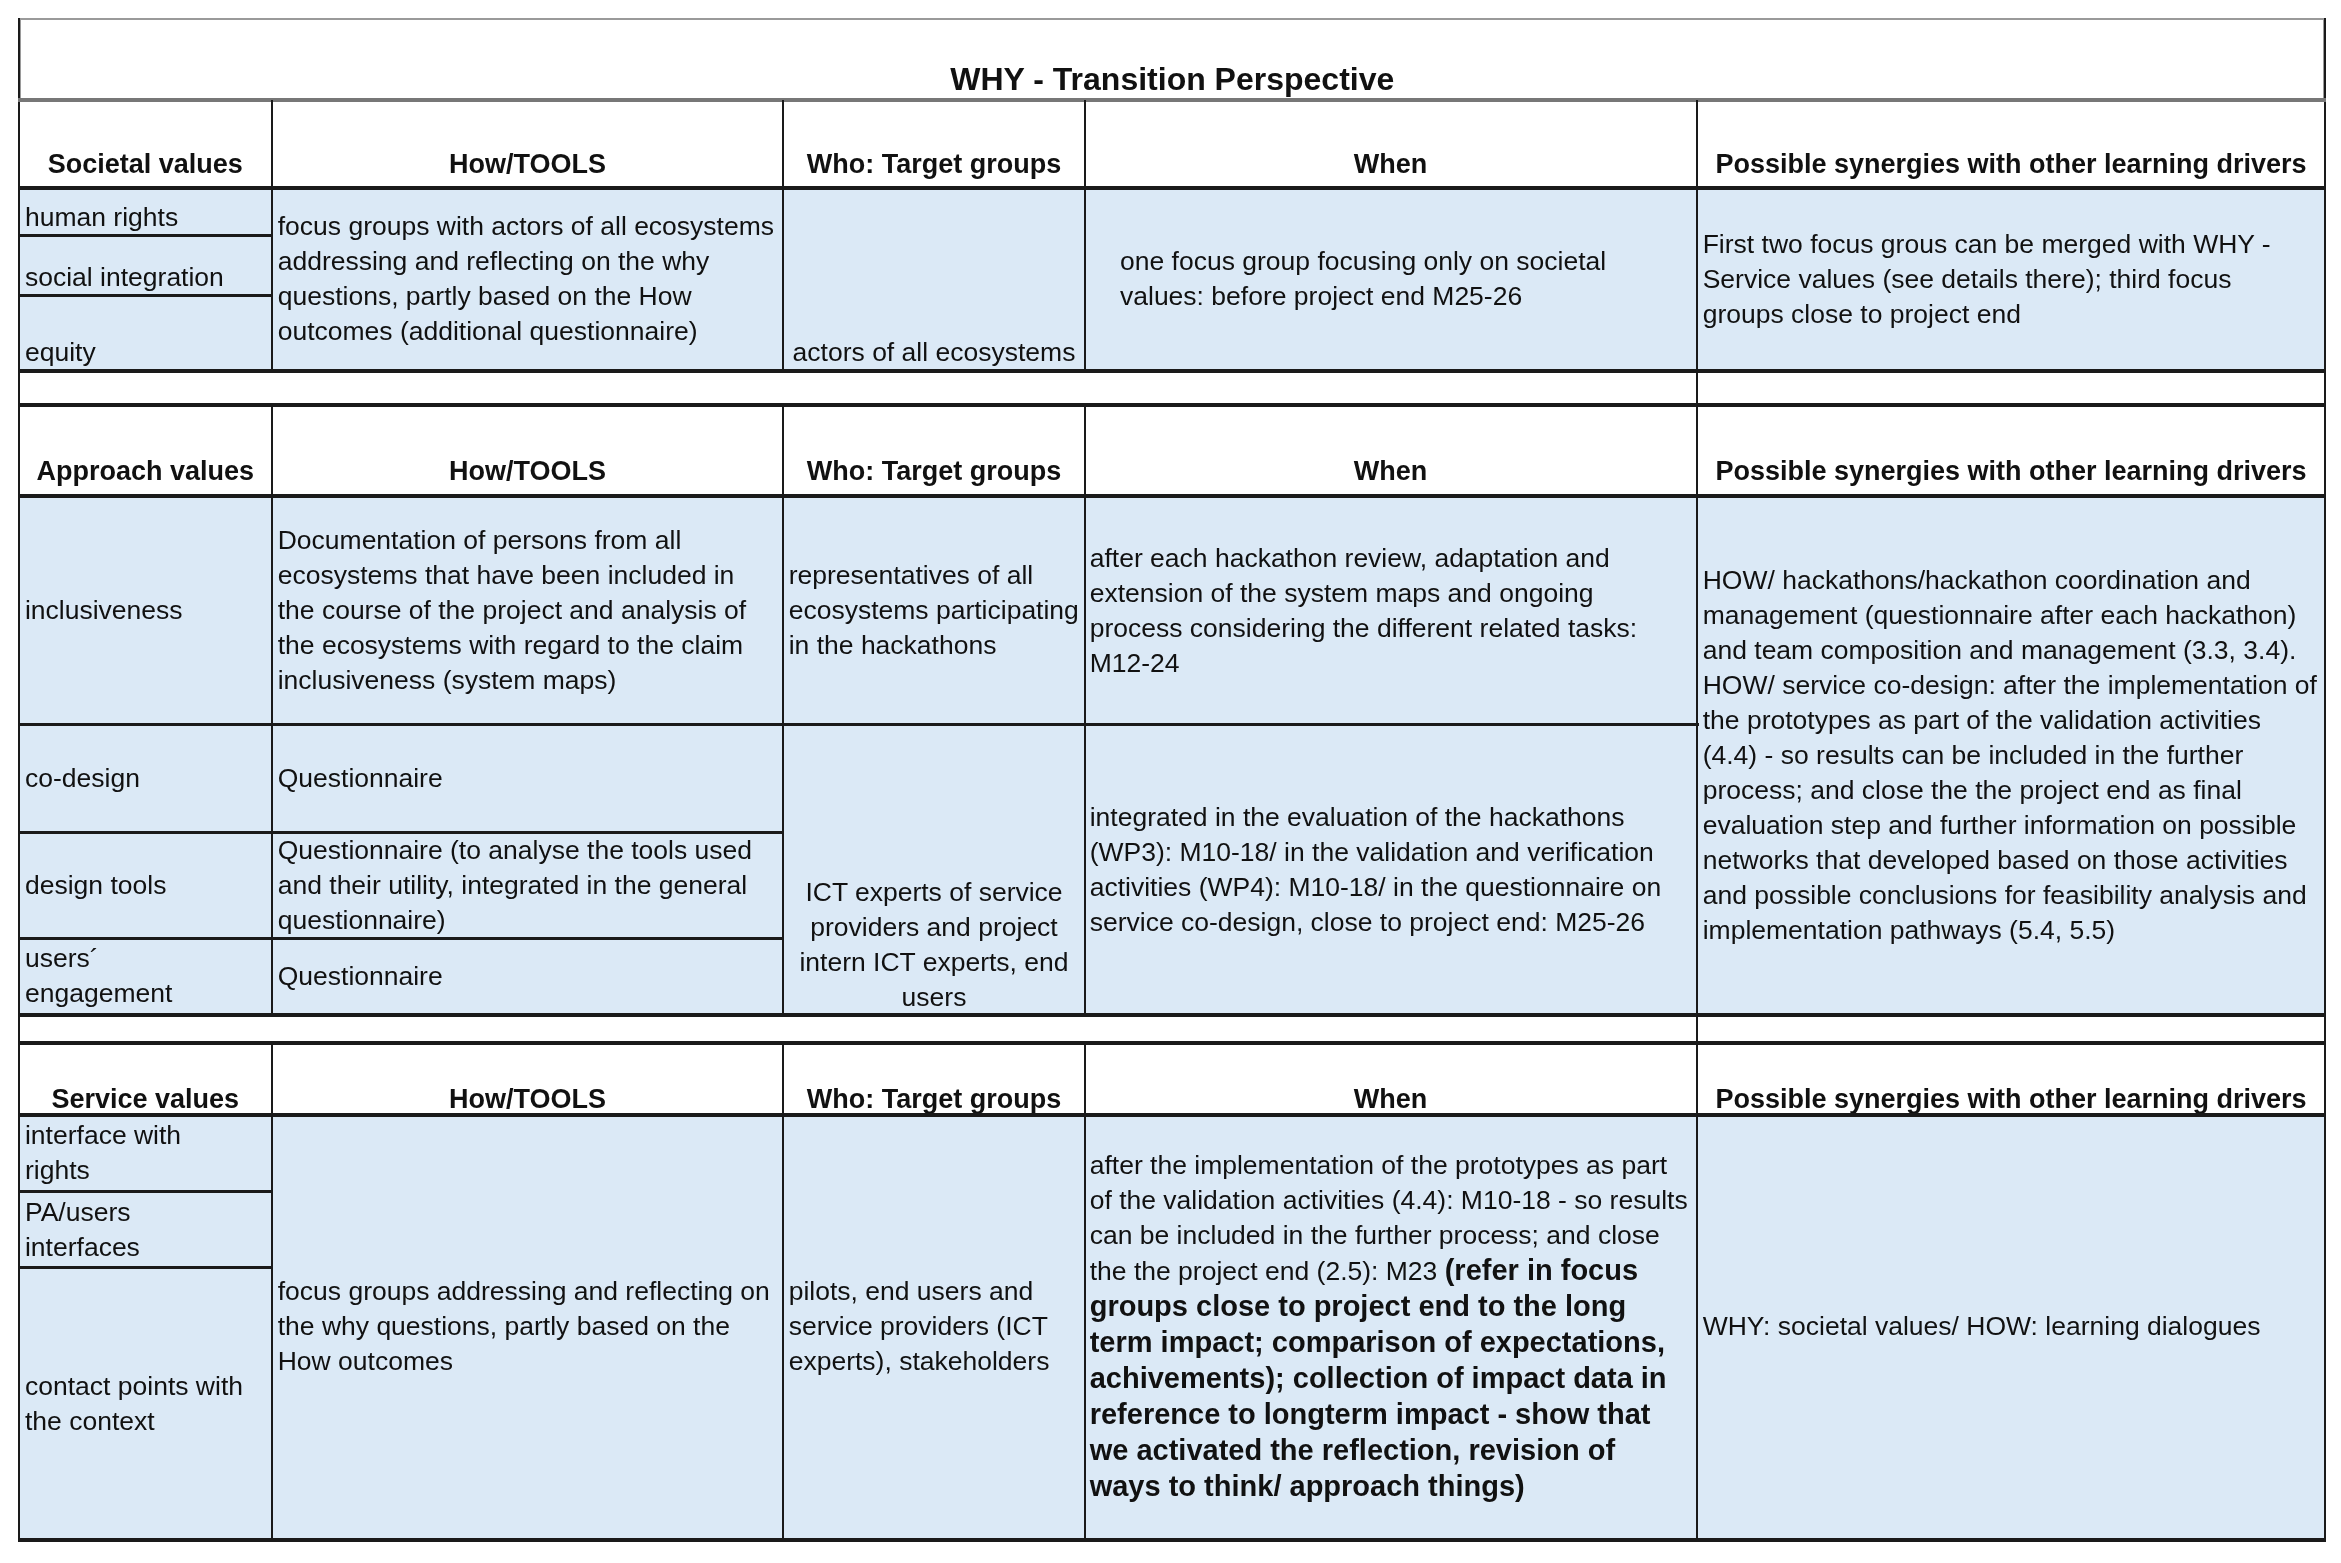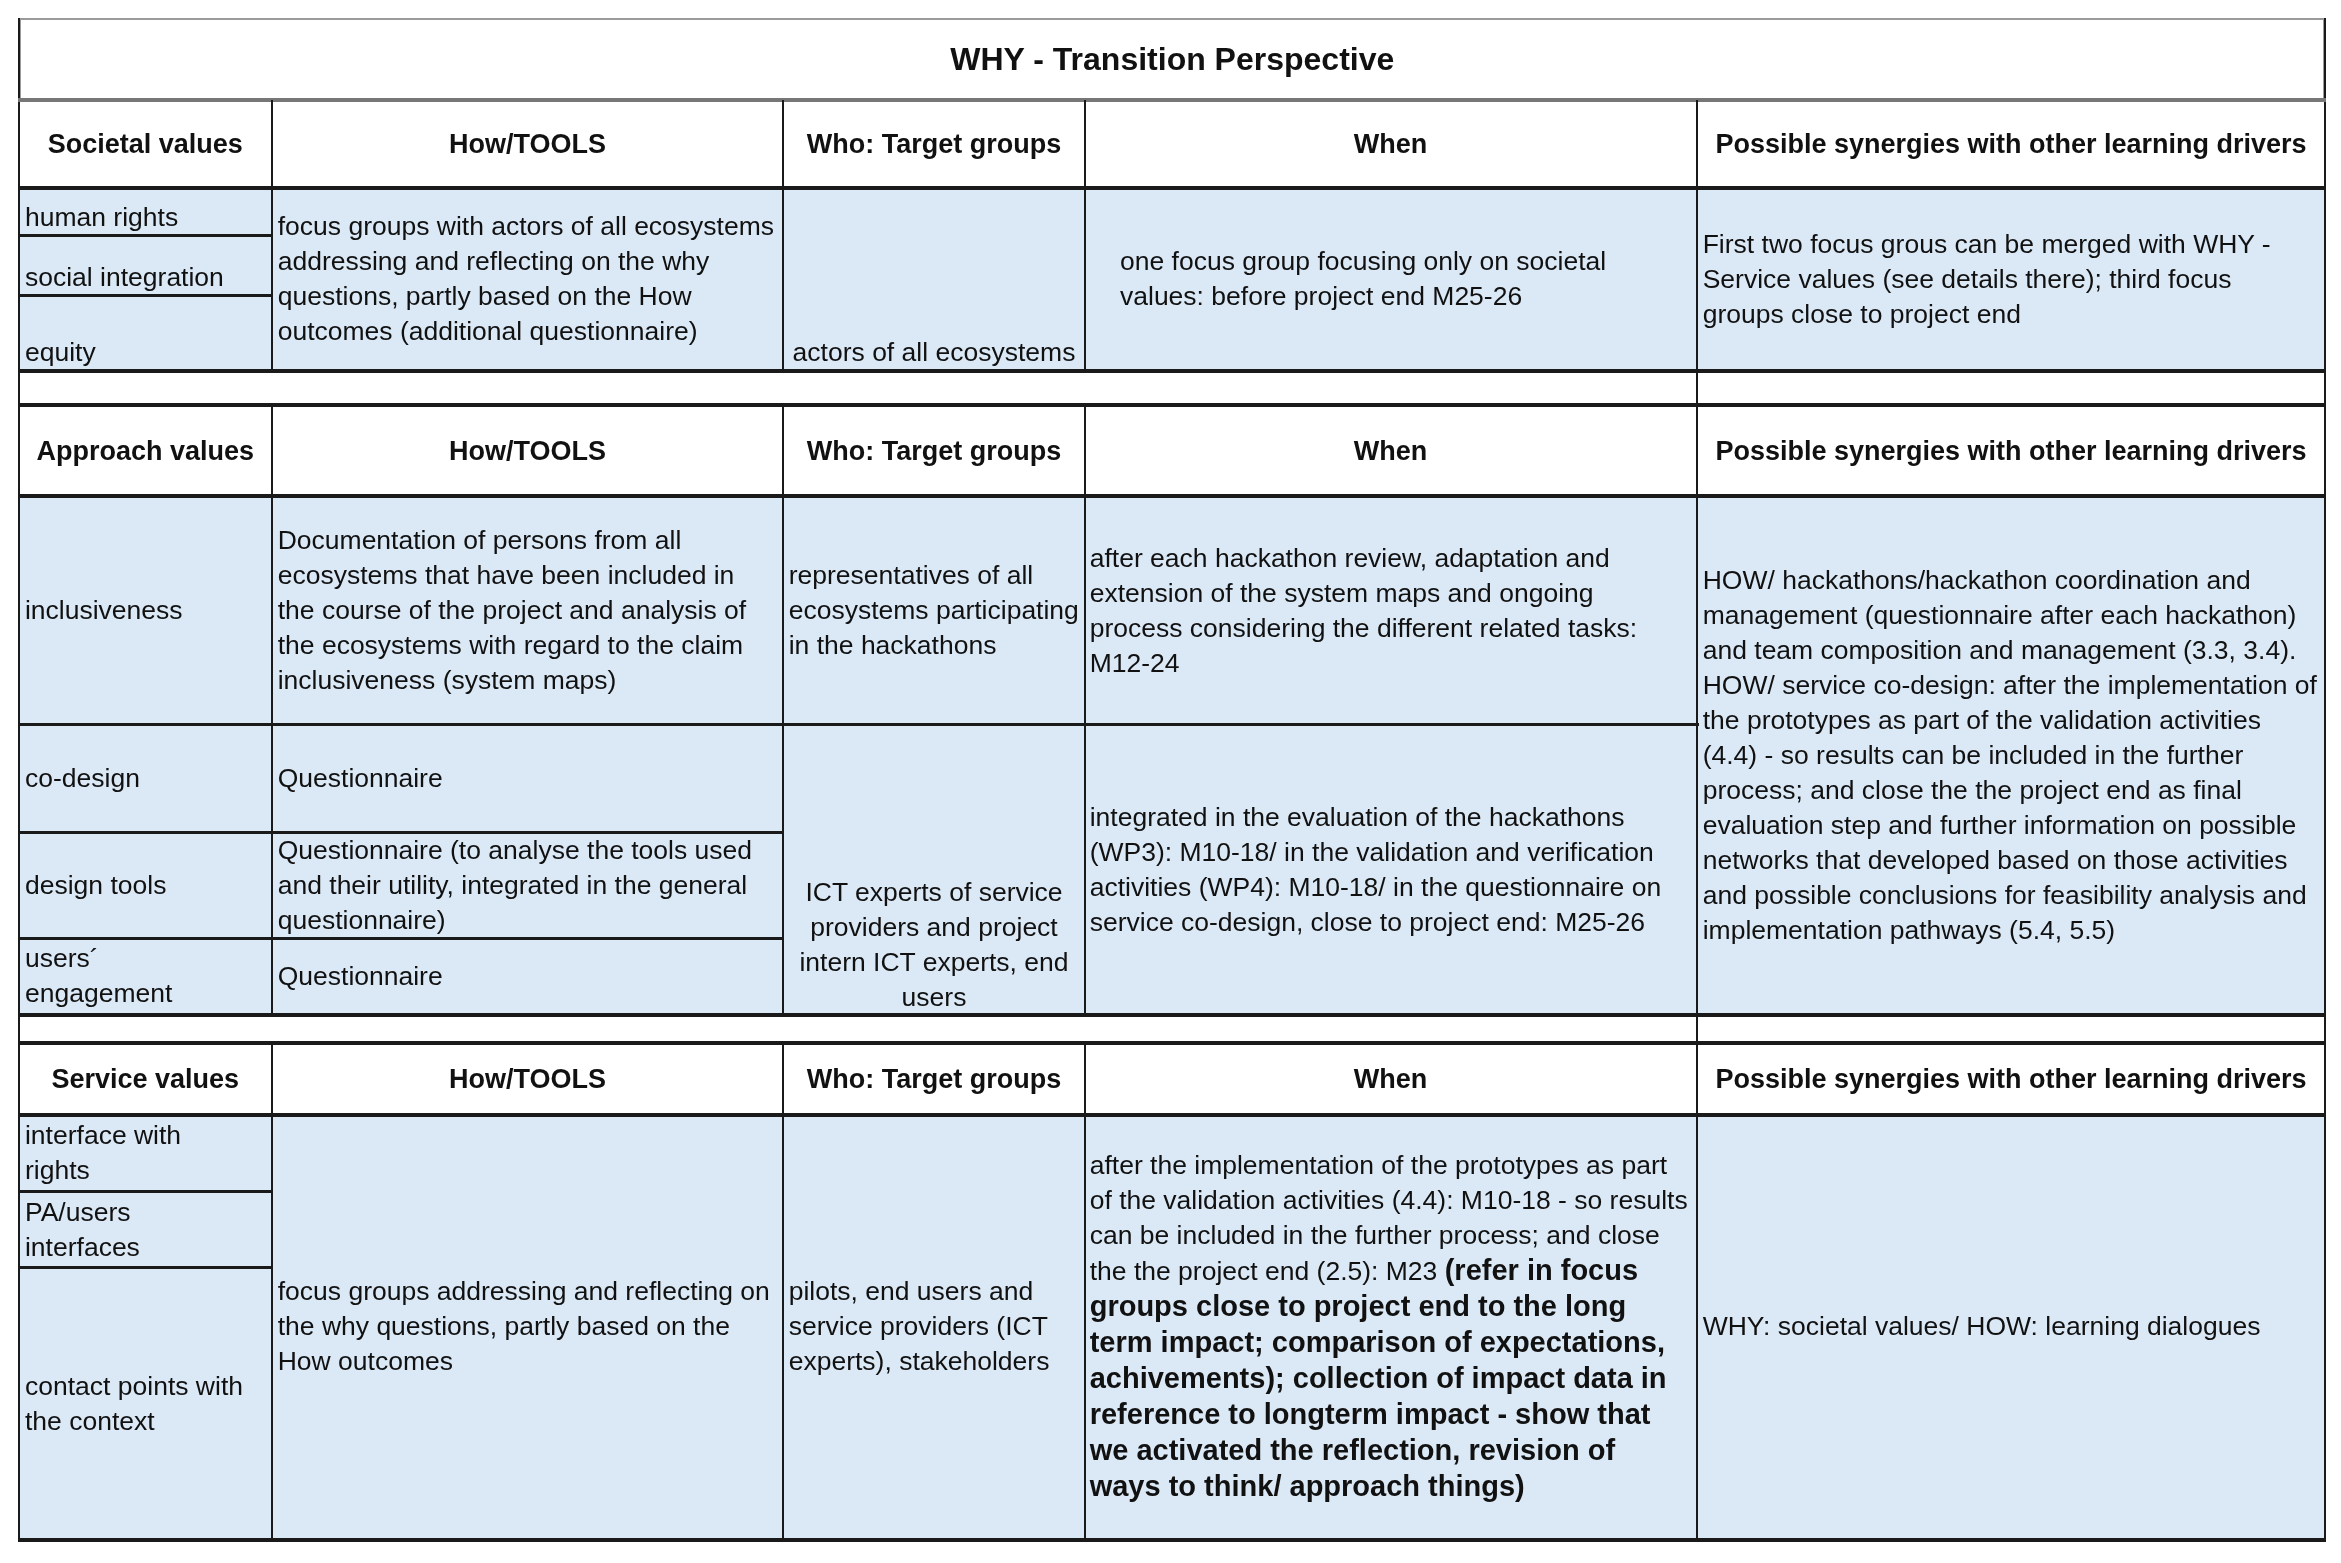--- a/index.html
+++ b/index.html
@@ -3,21 +3,21 @@
 <meta charset="utf-8">
 <style>
   html, body { margin:0; padding:0; background:#ffffff; }
   body { width:2342px; height:1564px; position:relative; overflow:hidden;
          font-family:"Liberation Sans", sans-serif; color:#111; }
   .abs { position:absolute; box-sizing:border-box; }
   .cell { position:absolute; box-sizing:border-box; display:flex; overflow:hidden; }
   .blue { background:#dbe9f6; }
   .white { background:#ffffff; }
   .txt { font-size:26.5px; line-height:35px; padding:0 5.7px; }
-  .hdr { font-size:27px; font-weight:bold; justify-content:center; align-items:center; text-align:center; white-space:nowrap; }
+  .hdr { font-size:27px; font-weight:bold; justify-content:center; align-items:center; text-align:center; white-space:nowrap;margin-top:20px; }
   .vc { align-items:center; }
   .vb { align-items:flex-end; }
   .hc { justify-content:center; text-align:center;align-items:flex-end; }
   .hl { position:absolute; height:3.6px; background:#1a1a1a; }
   .vl { position:absolute; width:2.1px; background:#1a1a1a; }
   .title { font-size:32px; font-weight:bold; }
   b.bold { font-weight:bold; font-size:29px; }
 </style>
 </head>
 <body>

